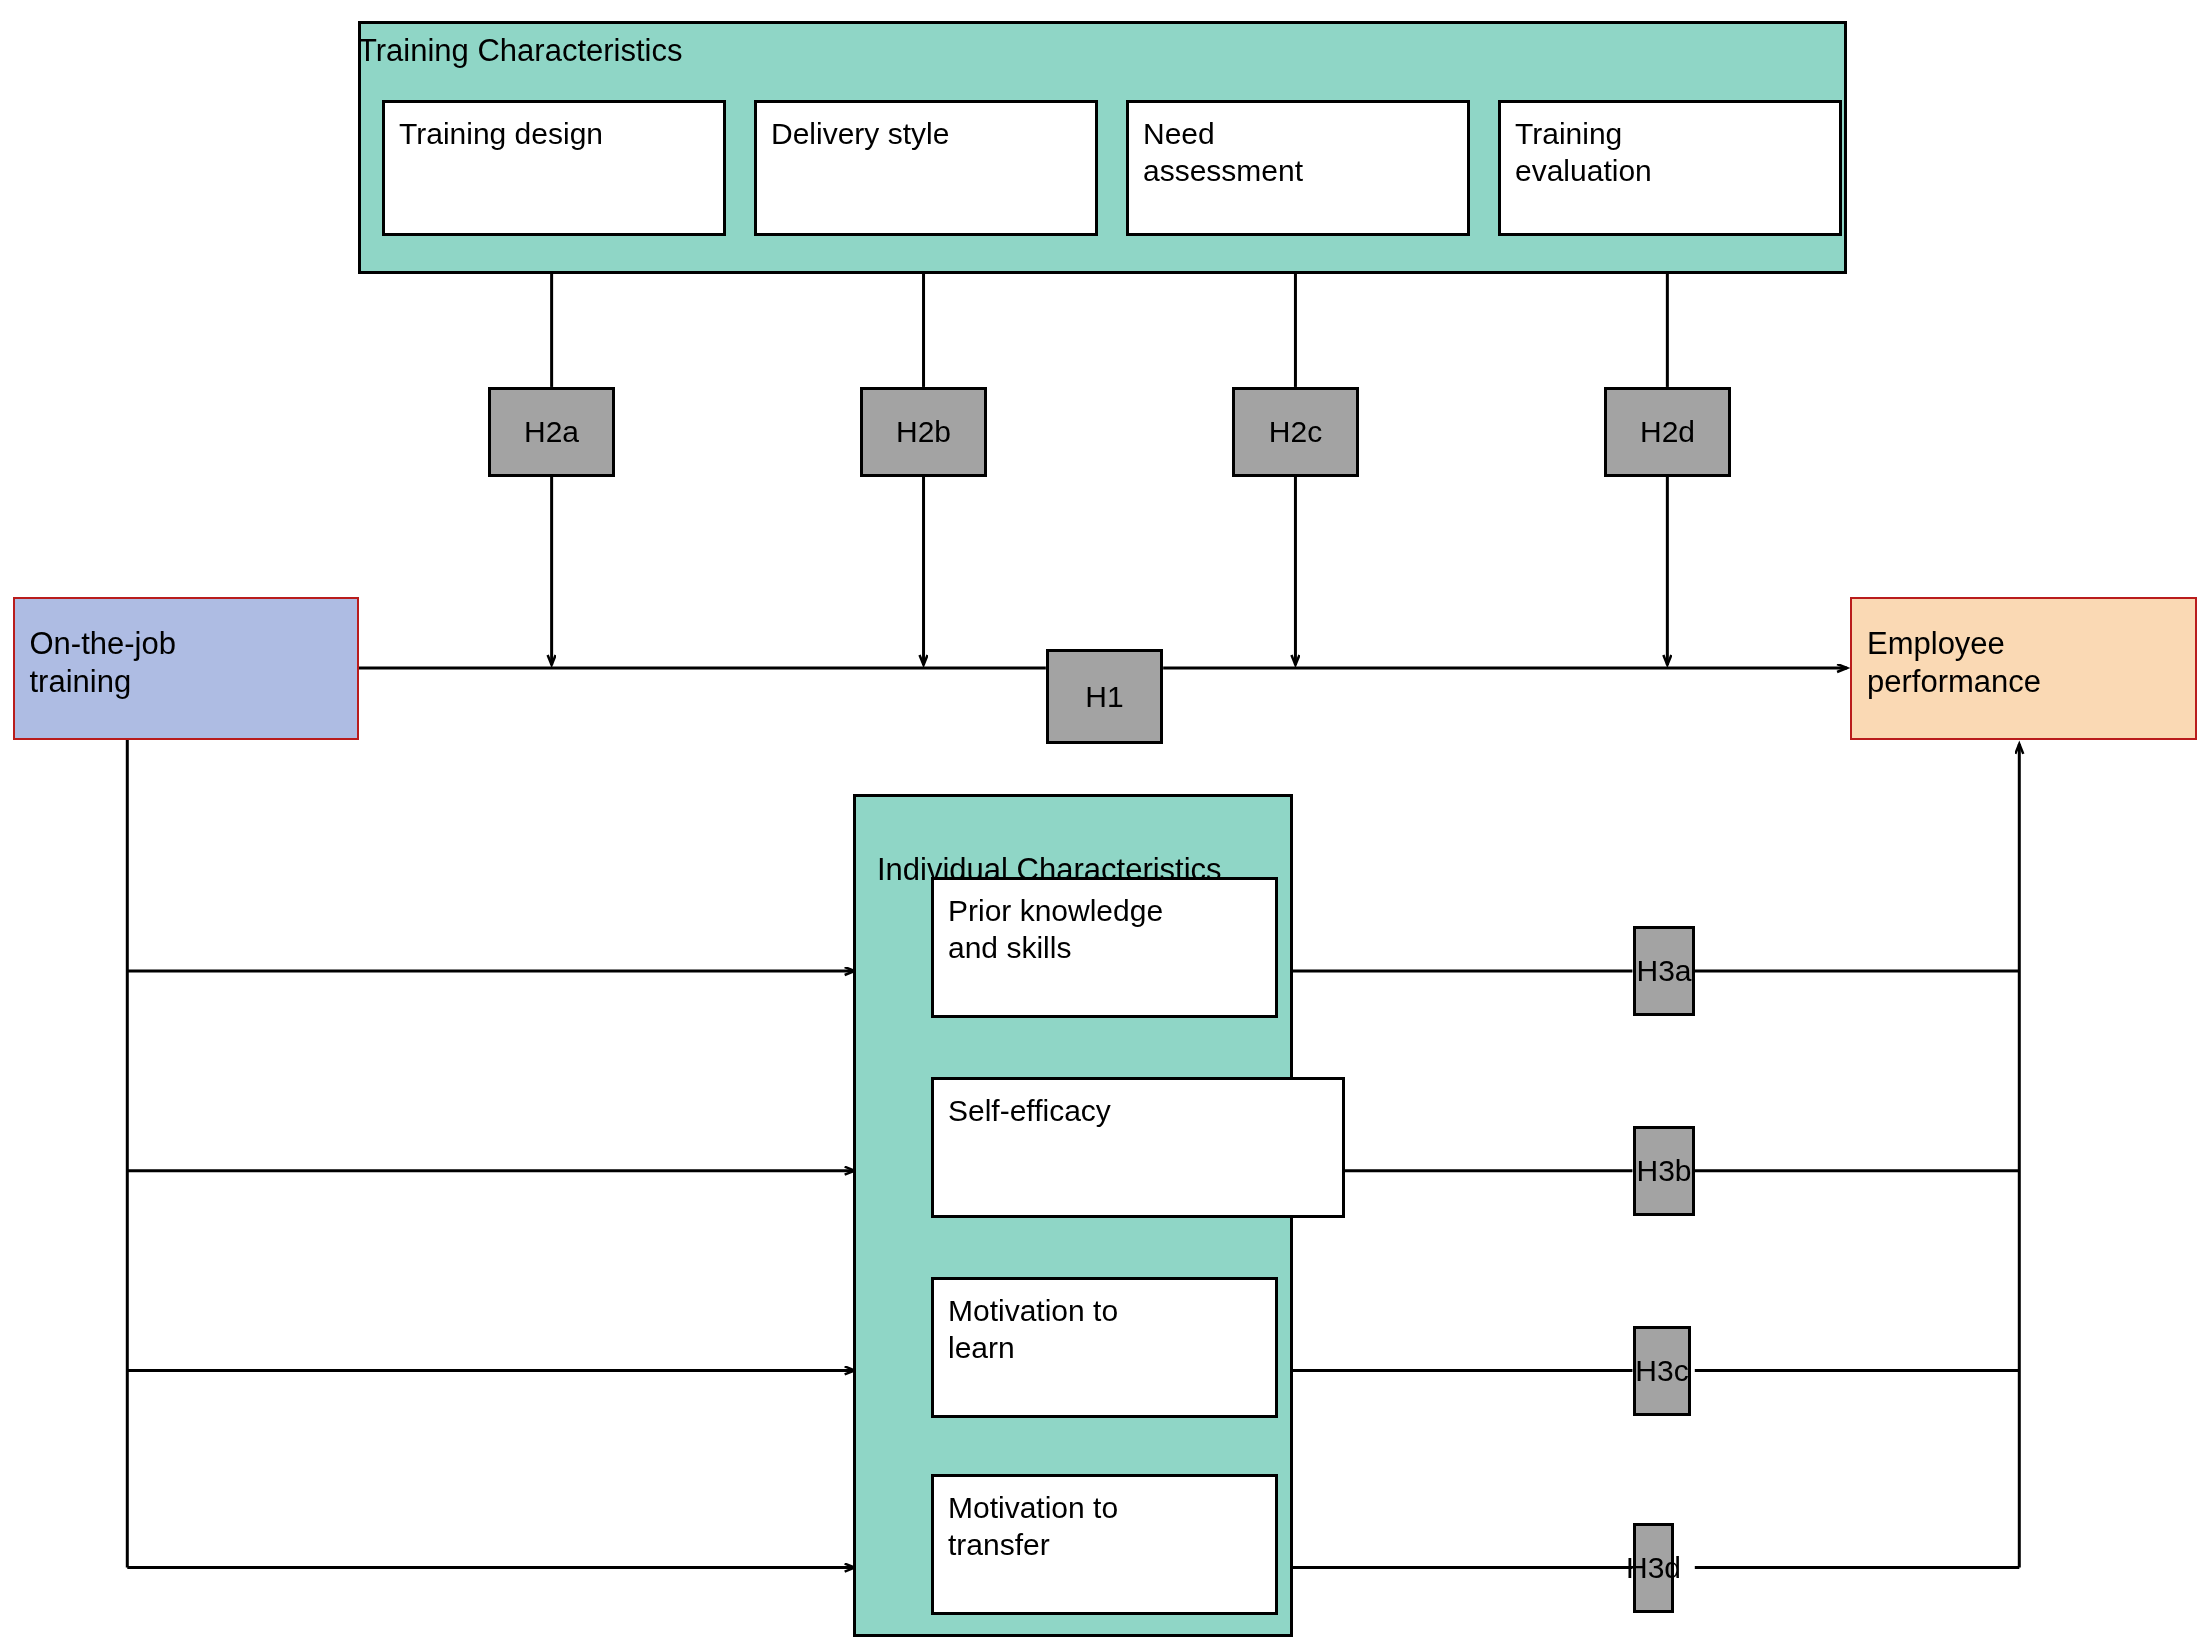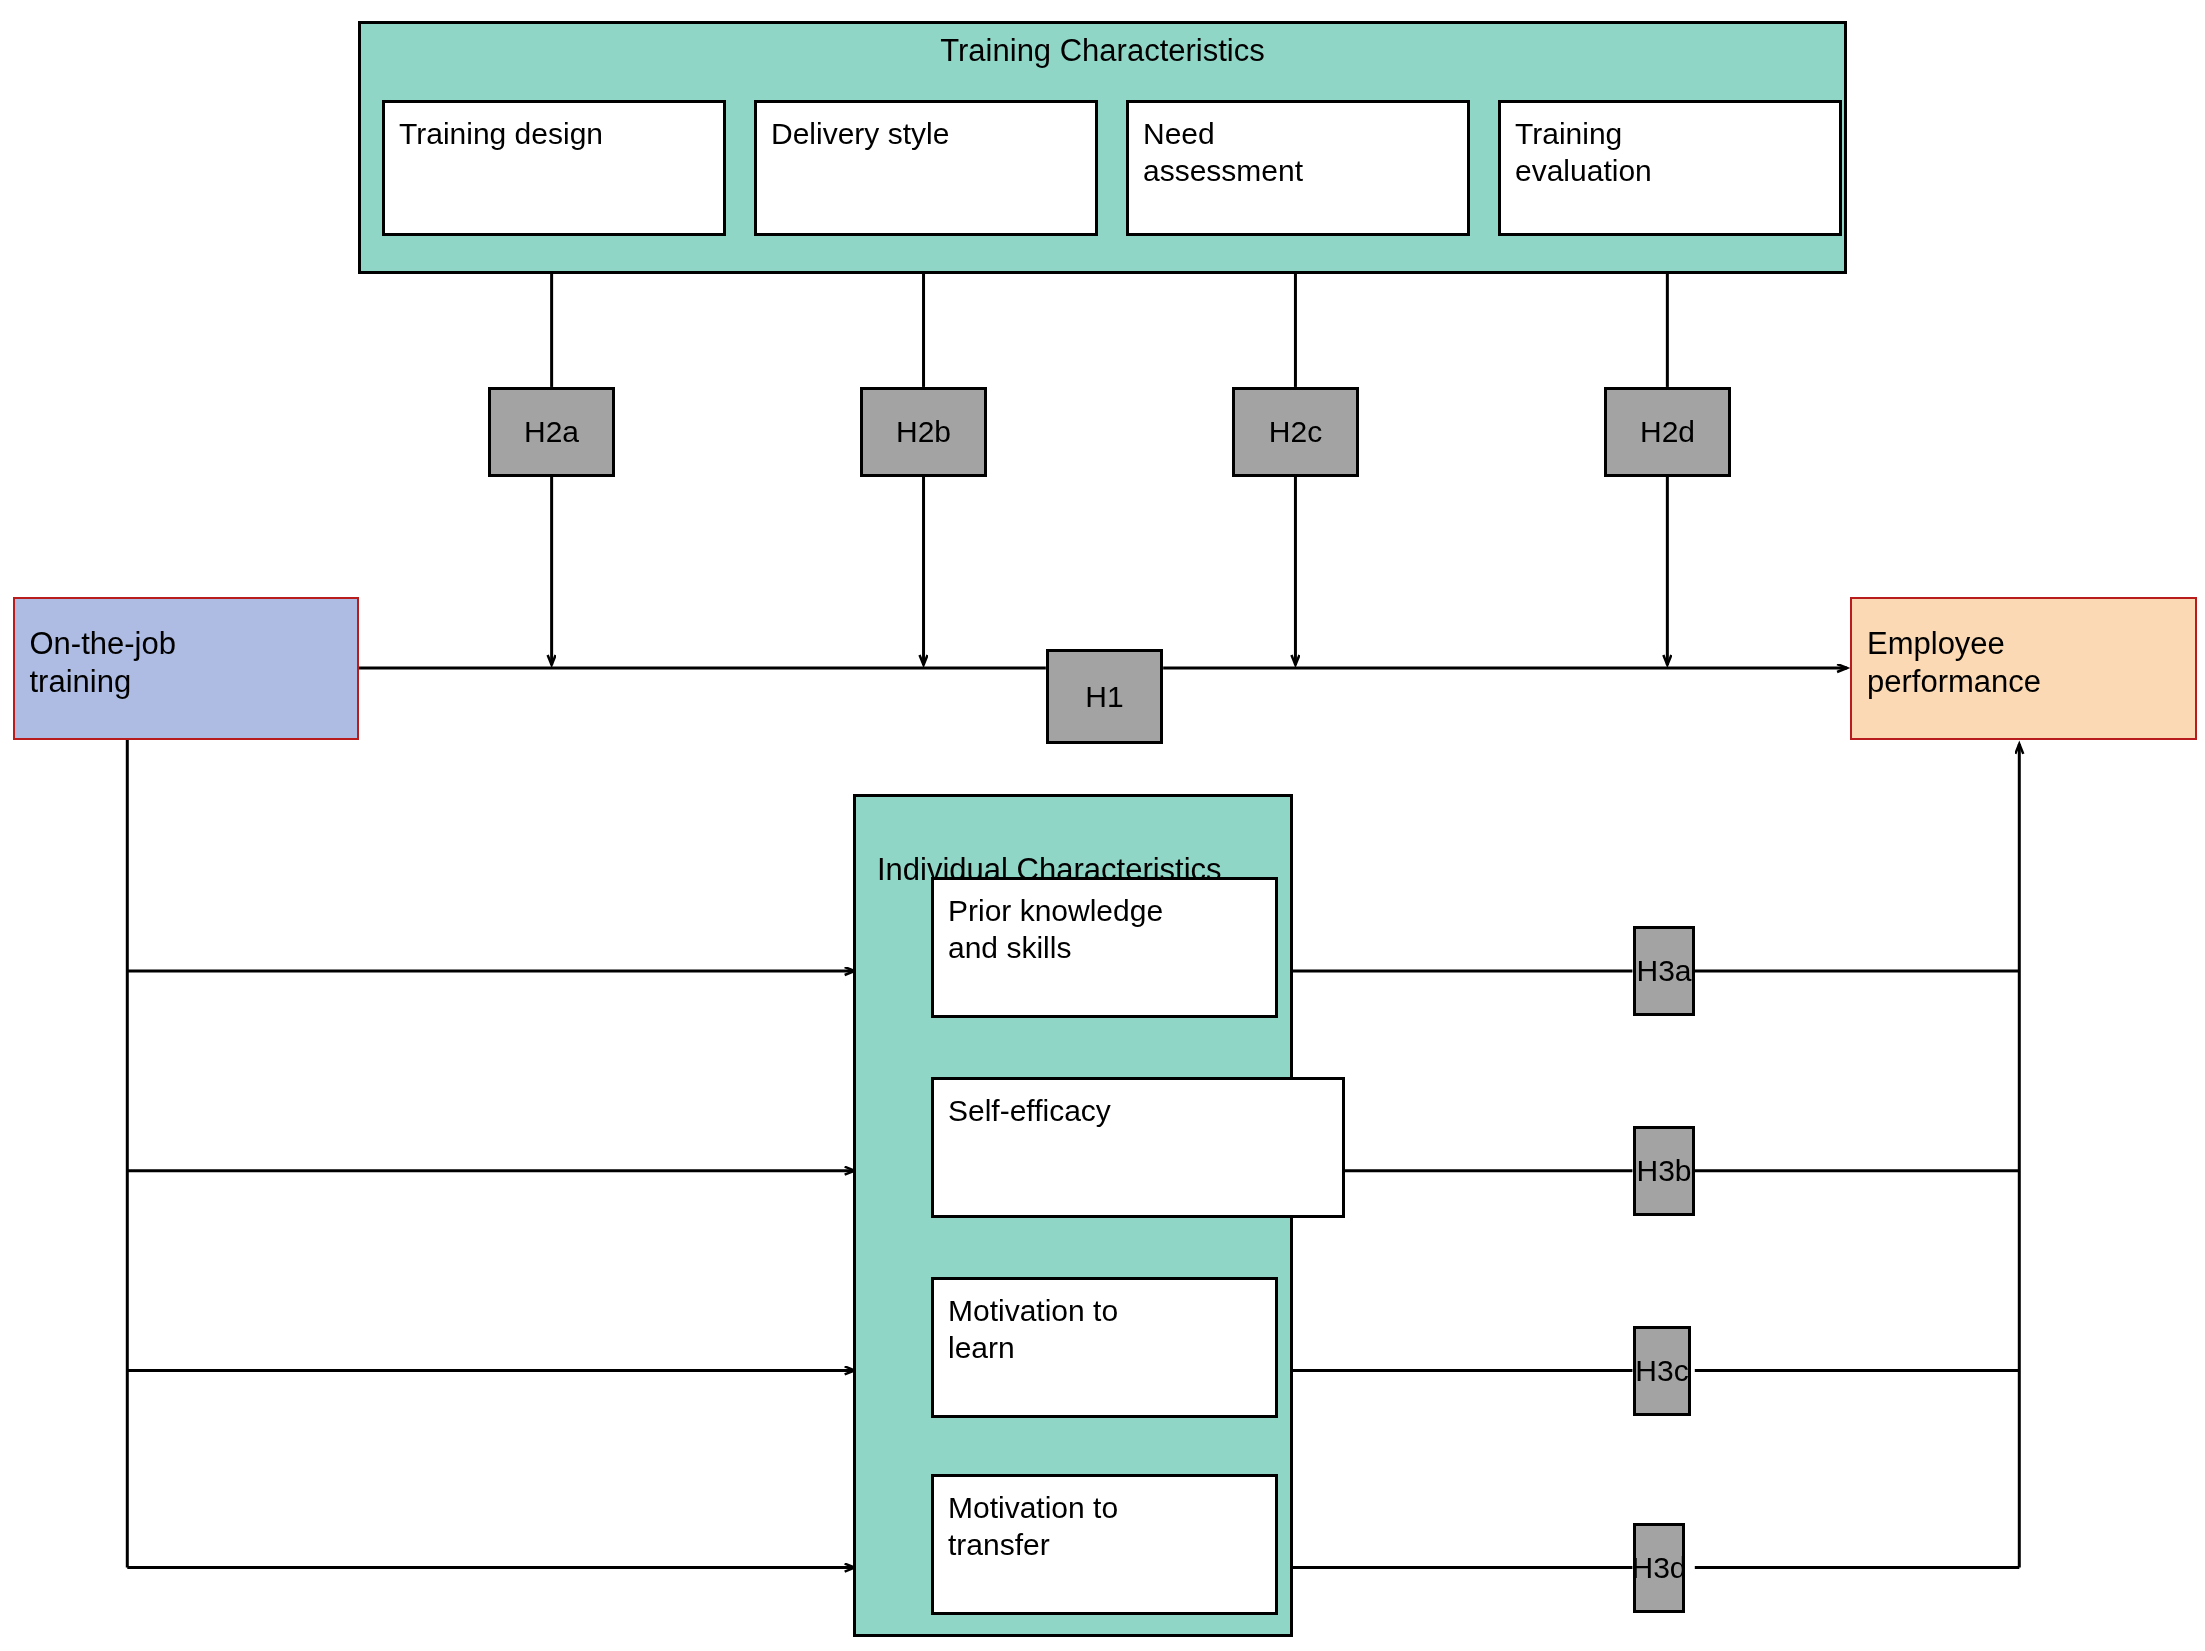--- a/index.html
+++ b/index.html
@@ -59,21 +59,21 @@
       <line x1="3395" y1="2745" x2="4045" y2="2745"></line>
       <line x1="2590" y1="3140" x2="3270" y2="3140"></line>
       <line x1="3395" y1="3140" x2="4045" y2="3140"></line>
 
       <line x1="4045" y1="3140" x2="4045" y2="1490" marker-end="url(#ah)"></line>
     </g>
   </svg>
 
   <div class="grp" style="left:358px;top:21px;width:1489px;height:253px;background:#8fd6c6;">
   </div>
-  <div class="grp-title" style="left:358px;top:35px;width:1489px;text-align:center;">Training Characteristics</div>
+  <div class="grp-title" style="left:358px;top:35px;width:1489px;">Training Characteristics</div>
 
   <div class="node" style="left:382px;top:100px;width:344px;height:136px;">
     <div class="txt">Training design</div>
   </div>
   <div class="node" style="left:754px;top:100px;width:344px;height:136px;">
     <div class="txt">Delivery style</div>
   </div>
   <div class="node" style="left:1126px;top:100px;width:344px;height:136px;">
     <div class="txt">Need<br>assessment</div>
   </div>
@@ -109,16 +109,16 @@
   <div class="node" style="left:931px;top:1277px;width:347px;height:141px;">
     <div class="txt">Motivation to<br>learn</div>
   </div>
   <div class="node" style="left:931px;top:1474px;width:347px;height:141px;">
     <div class="txt">Motivation to<br>transfer</div>
   </div>
 
   <div class="hyp" style="left:1633px;top:926px;width:62px;height:90px;">H3a</div>
   <div class="hyp" style="left:1633px;top:1126px;width:62px;height:90px;">H3b</div>
   <div class="hyp" style="left:1633px;top:1326px;width:58px;height:90px;">H3c</div>
-  <div class="hyp" style="left:1633px;top:1523px;width:52px;height:90px;">H3d</div>
+  <div class="hyp" style="left:1633px;top:1523px;width:41px;height:90px;">H3d</div>
 
 </div>
 
 
 </body></html>

